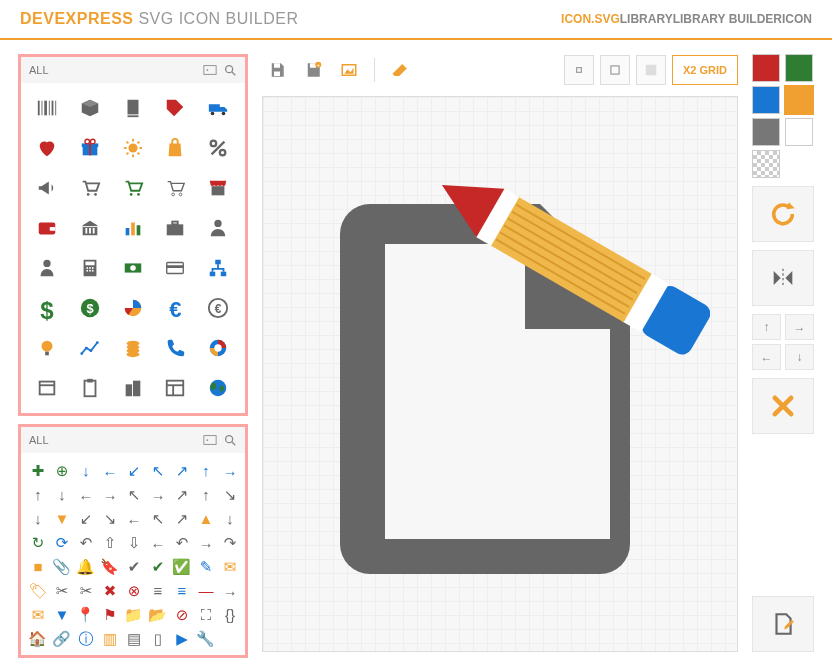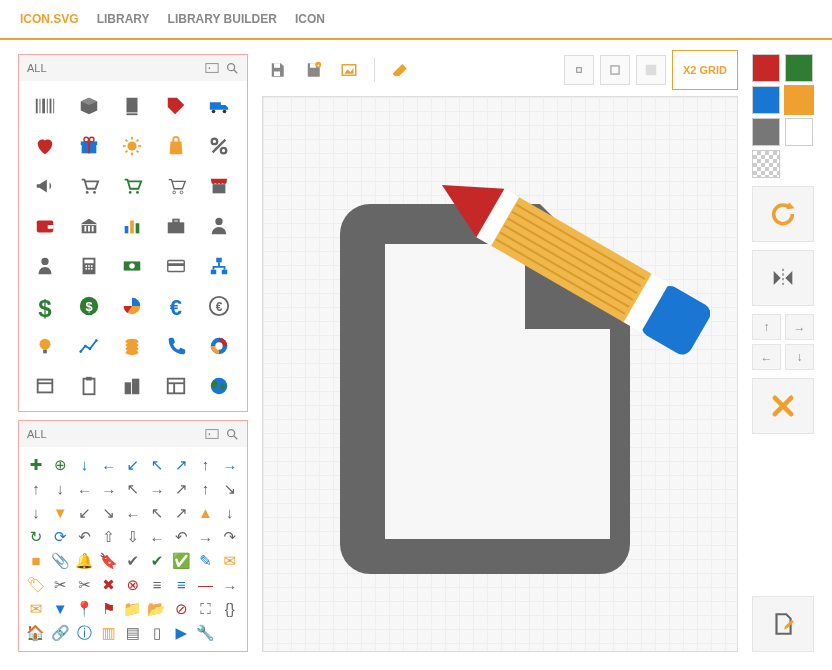--- a/index.html
+++ b/index.html
@@ -1,61 +1,65 @@
 <!DOCTYPE html>
 <html><head>
 <meta charset="utf-8">
 <style>
 *{box-sizing:border-box;margin:0;padding:0}
 body{font-family:"Segoe UI",Arial,sans-serif;background:#fff;width:832px;height:670px;overflow:hidden;font-size:12px;color:#666}
 .header{height:40px;border-bottom:2px solid #f0a030;display:flex;align-items:center;padding:0 20px;justify-content:space-between}
 .brand{font-size:16px;letter-spacing:0.5px}
 .brand .b1{color:#f0a030;font-weight:700}
 .brand .b2{color:#999;font-weight:400}
-.nav{display:flex;gap:18px;font-size:12px;font-weight:600}
+.nav{display:flex;font-size:12px;font-weight:600}
 .nav a{text-decoration:none;color:#888;cursor:pointer}
 .nav a.active{color:#f0a030}
 .main{display:flex;height:626px;padding:14px 18px;gap:14px}
 .left{width:230px;display:flex;flex-direction:column;gap:8px}
-.panel{border:1px solid #fca5a5;background:#fff;display:flex;flex-direction:column}
+.panel{border:3px solid #fca5a5;background:#fff;display:flex;flex-direction:column}
 .panel-head{height:26px;background:#f5f5f5;display:flex;align-items:center;padding:0 8px;font-size:11px;color:#777;justify-content:space-between}
 .panel-head .tools{display:flex;gap:6px}
 .panel-head .tools span{width:14px;height:14px;cursor:pointer;color:#888;display:flex;align-items:center;justify-content:center}
 .icon-grid{padding:6px;overflow:hidden;display:grid;grid-template-columns:repeat(5,1fr);gap:2px}
 .icon-cell{width:40px;height:38px;display:flex;align-items:center;justify-content:center;cursor:pointer}
 .icon-cell svg,.icon-cell span{width:22px;height:22px}
 .p1{flex:1.35}
 .p2{flex:1}
 .p2 .icon-grid{grid-template-columns:repeat(9,1fr)}
 .p2 .icon-cell{width:22px;height:22px}
 .p2 .icon-cell svg,.p2 .icon-cell span{width:16px;height:16px;font-size:15px}
 .center{flex:1;display:flex;flex-direction:column}
 .toolbar{height:32px;display:flex;align-items:center;gap:6px;margin-bottom:10px}
 .tbtn{width:30px;height:30px;display:flex;align-items:center;justify-content:center;cursor:pointer;color:#888}
 .tbtn.boxed{border:1px solid #ddd;background:#fafafa}
 .tbtn.orange{color:#f0a030}
 .tsep{width:1px;height:24px;background:#ddd;margin:0 4px}
 .tspacer{flex:1}
-.grid-btn{height:40px;border:1px solid #f0a030;color:#f0a030;font-weight:700;font-size:11px;padding:0 10px;cursor:pointer;display:flex;align-items:center}
+.grid-btn{height:30px;border:1px solid #f0a030;color:#f0a030;font-weight:700;font-size:11px;padding:0 10px;cursor:pointer;display:flex;align-items:center}
 .canvas{flex:1;border:1px solid #ddd;background:#f7f7f7;position:relative;background-image:linear-gradient(#eee 1px,transparent 1px),linear-gradient(90deg,#eee 1px,transparent 1px);background-size:14px 14px}
 .artwork{position:absolute;left:50%;top:50%;transform:translate(-50%,-50%);width:420px;height:420px}
 .right{width:62px;display:flex;flex-direction:column;gap:8px;align-items:stretch}
 .swatches{display:grid;grid-template-columns:1fr 1fr;gap:4px}
 .sw{width:28px;height:28px;border:1px solid #ccc;cursor:pointer}
 .sw.sel{outline:2px solid #f0a030;outline-offset:-1px}
 .sw.checker{background-image:linear-gradient(45deg,#ccc 25%,transparent 25%),linear-gradient(-45deg,#ccc 25%,transparent 25%),linear-gradient(45deg,transparent 75%,#ccc 75%),linear-gradient(-45deg,transparent 75%,#ccc 75%);background-size:8px 8px;background-position:0 0,0 4px,4px -4px,-4px 0}
 .rbtn{height:48px;border:1px solid #e5e5e5;background:#f5f5f5;display:flex;align-items:center;justify-content:center;cursor:pointer;color:#888}
 .rbtn.tall{height:56px}
 .nudge{display:grid;grid-template-columns:1fr 1fr;gap:4px}
 .nbtn{height:26px;border:1px solid #e5e5e5;background:#f5f5f5;display:flex;align-items:center;justify-content:center;cursor:pointer;color:#888}
 </style>
 </head>
 <body>
 
 <div class="header">
+  <div class="brand">
+    <span class="b1">DEVEXPRESS</span>
+    <span class="b2">SVG ICON BUILDER</span>
+  </div>
   <div class="nav">
     <a class="active">ICON.SVG</a>
     <a>LIBRARY</a>
     <a>LIBRARY BUILDER</a>
     <a>ICON</a>
   </div>
 </div>
 
 <div class="main">
 

